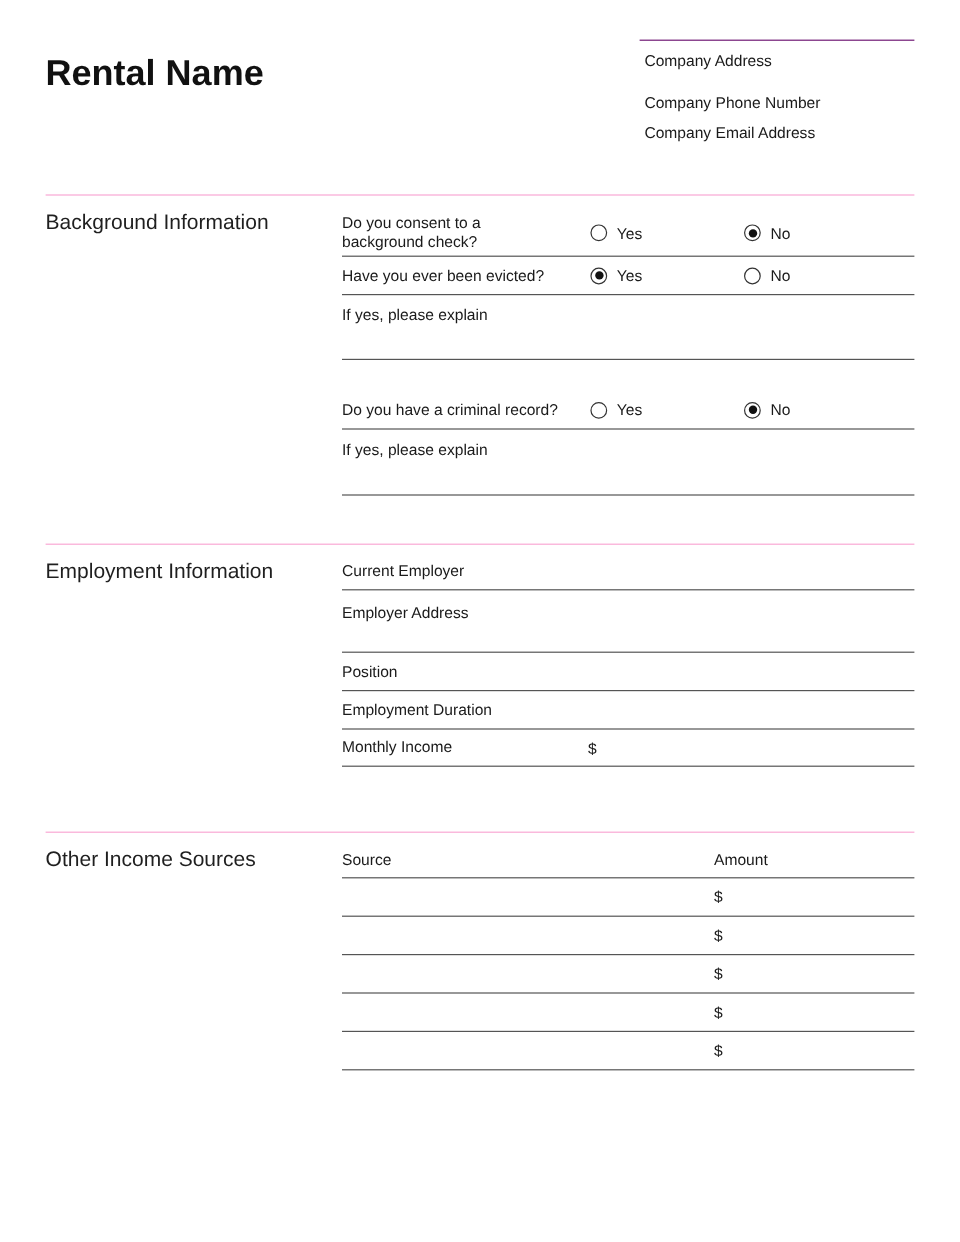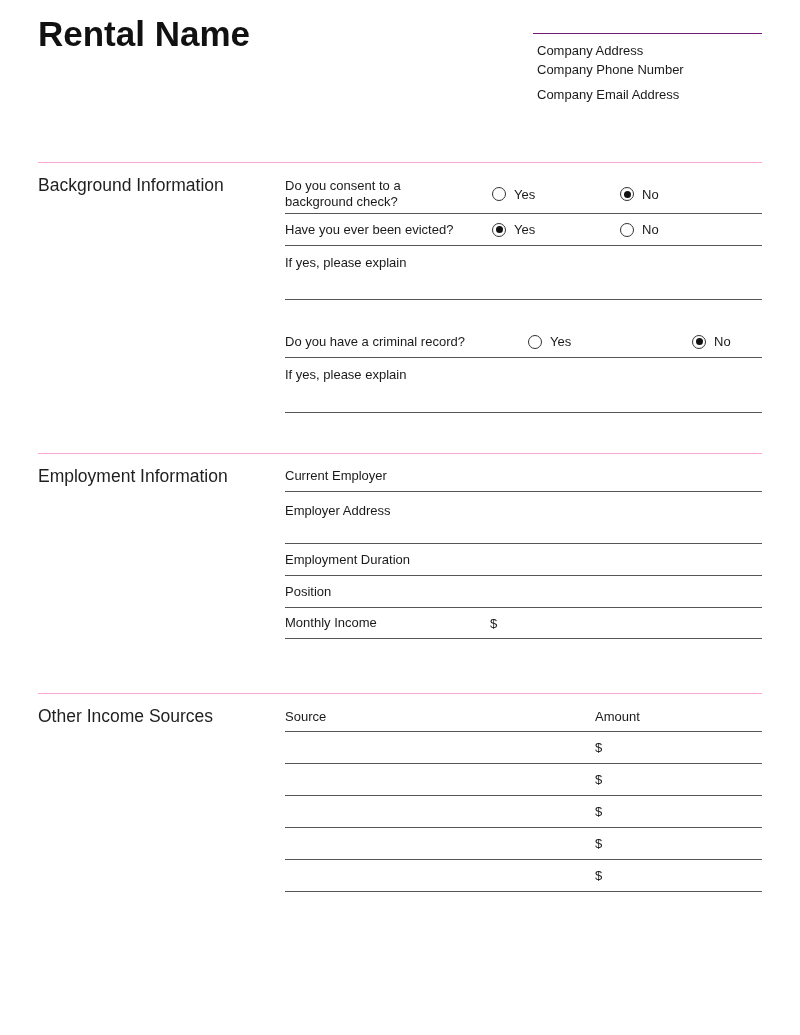--- a/index.html
+++ b/index.html
@@ -6,40 +6,40 @@
   html,body { background:#ffffff; }
   body {
     width:800px; height:1035px;
     font-family:"Liberation Sans", sans-serif;
     color:#1a1a1a;
   }
   .page { position:relative; width:800px; height:1035px; padding:0 38px; overflow:hidden; background:#fff; }
 
   
   .header { display:flex; justify-content:space-between; height:162px; }
-  .page-title { font-size:35px; font-weight:bold; margin-top:14px; color:#111;text-align:center; }
+  .page-title { font-size:30px; font-weight:bold; margin-top:45px; color:#111;text-align:center; }
   .company-block { width:229px; margin-top:33px; border-top:1px solid #701a75; padding-top:9px; font-size:13px; line-height:15px; color:#1a1a1a; }
   .company-block .cline { padding-left:4px; }
-  .cline.phone { margin-top:4px; }
+  .cline.phone { margin-top:20px; }
   .cline.email { margin-top:10px; }
 
   
   .form-section { display:flex; border-top:1px solid #f9a8d4; }
   .section-label { width:247px; flex:none; font-size:17.5px; padding-top:12px; color:#1f1f1f; }
   .section-content { flex:1; min-width:0; }
 
   .row { display:flex; border-bottom:1px solid #555; font-size:13px; position:relative; }
   .row.center { align-items:center; }
   .row.bottom { align-items:flex-end; padding-bottom:7px; }
 
   
   .consent-row { height:51px; padding-top:12px; align-items:center; }
   .evicted-row { height:32px; }
   .explain-row { height:54px; padding-top:9px; align-items:flex-start; }
-  .criminal-row { height:32px; margin-top:26px;gap:36px; }
+  .criminal-row { height:32px; margin-top:26px; }
   .explain-row2 { height:55px; padding-top:9px; align-items:flex-start; }
   .section-background .section-content { padding-bottom:40px; }
 
   .q-label { width:207px; flex:none; line-height:16px; }
   .q-label .narrow { display:inline-block; max-width:155px; }
   .opt { display:flex; align-items:center; gap:8px; }
   .yes-opt { width:128px; flex:none; }
   .radio { width:14px; height:14px; border:1px solid #333; border-radius:50%; display:inline-flex; align-items:center; justify-content:center; flex:none; background:#fff; }
   .radio.selected::after { content:""; width:7px; height:7px; border-radius:50%; background:#111; }
 
@@ -133,25 +133,25 @@
       <div class="row f-row-38 bottom">
         <span class="f-label">Current Employer</span>
       </div>
 
       <div class="row f-row-52">
         <span class="f-label">Employer Address</span>
       </div>
 
 
       <div class="row f-row-32 center">
-        <span class="f-label">Employment Duration</span>
+        <span class="f-label">Position</span>
       </div>
 
       <div class="row f-row-32 center">
-        <span class="f-label">Position</span>
+        <span class="f-label">Employment Duration</span>
       </div>
 
       <div class="row f-row-31 center">
         <span class="f-label income-label">Monthly Income</span>
         <span>$</span>
       </div>
 
     </div>
   </div>
 

